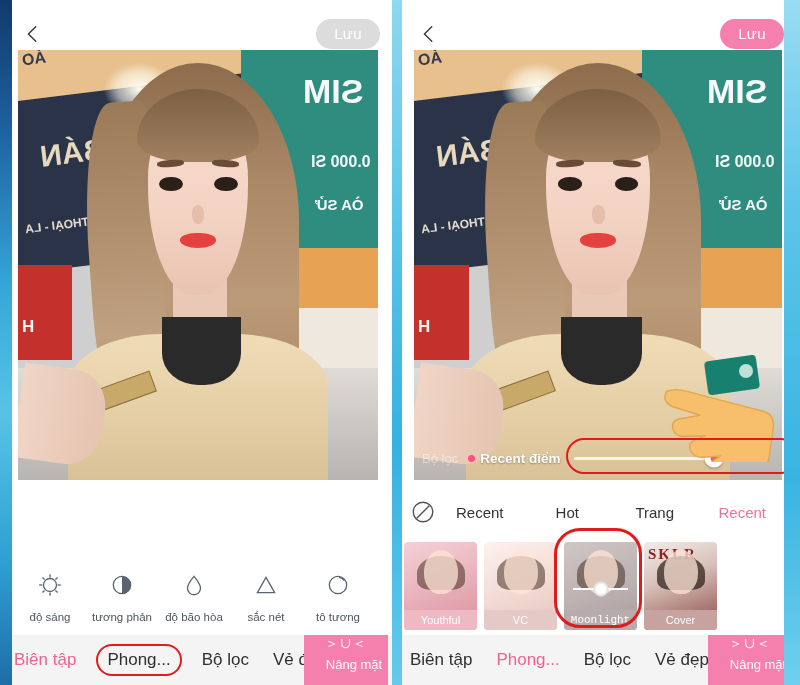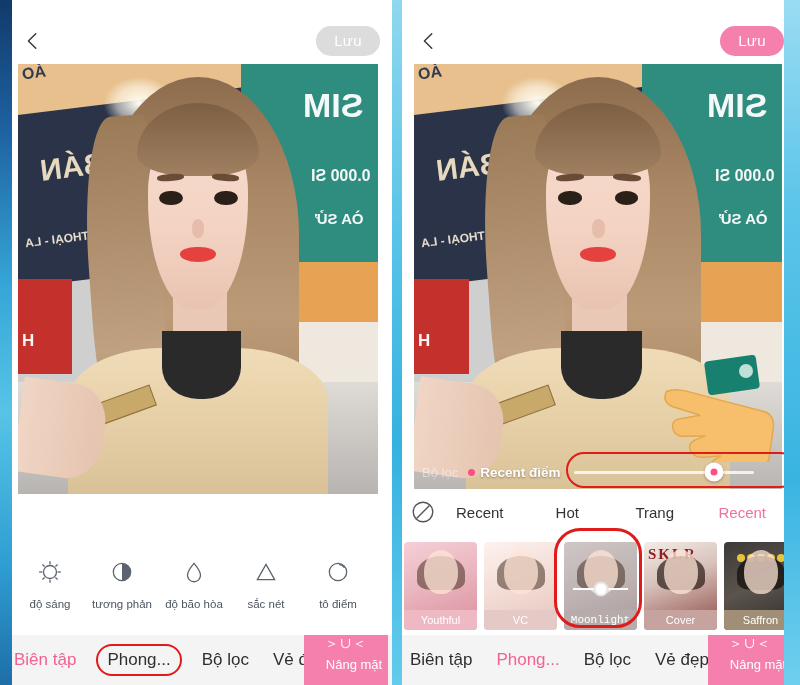--- a/index.html
+++ b/index.html
@@ -28,21 +28,21 @@
     background:linear-gradient(180deg,#9adcf2 0%, #5cc5e9 30%, #39b4e1 70%, #70cfee 100%);
     z-index:40;
   }
 
   .panel { position:relative; height:685px; background:#fff; overflow:hidden; }
   .panel-left  { width:396px; }
   .panel-right { width:404px; }
 
   
   .topbar {
-    height:64px; display:flex; align-items:center;
+    height:50px; display:flex; align-items:center;
     justify-content:space-between; padding:17px 16px 0 22px;
     background:#fff;
   }
   .back-icon { width:22px; height:22px; color:#3a3a3a; display:block; }
   .save-btn {
     min-width:64px; height:30px; border-radius:16px;
     display:flex; align-items:center; justify-content:center;
     font-size:15px; color:#fff; letter-spacing:.3px;
     padding:0 16px;
   }
@@ -192,21 +192,21 @@
   }
   .arm {
     position:absolute; left:0; bottom:4%; width:24%; height:22%;
     background:linear-gradient(90deg,#f0d5c5,#e5c4b0);
     border-radius:0 40% 40% 0; transform:rotate(8deg);
   }
 
   
   .adjust-strip {
     position:absolute; left:0; right:0; bottom:50px; height:76px;
-    background:#fff; display:flex; align-items:flex-start;
+    background:#fff; display:flex; align-items:center;
     padding-left:14px; overflow:hidden;
   }
   .adj-item {
     width:72px; flex:0 0 auto; text-align:center;
     display:flex; flex-direction:column; align-items:center; gap:9px;
   }
   .adj-item svg { width:26px; height:26px; color:#5c6470; }
   .adj-label { font-size:11.5px; color:#4d5560; white-space:nowrap; }
 
   
@@ -442,21 +442,21 @@
         </span>
         <span class="adj-label">sắc nét</span>
       </div>
       <div class="adj-item">
         <span>
           <svg viewBox="0 0 24 24" fill="none" stroke="currentColor" stroke-width="1.2">
               <circle cx="12" cy="12" r="8"></circle>
               <path d="M18 8 a7 7 0 0 0 -5 -3"></path>
             </svg>
         </span>
-        <span class="adj-label">tô điểm</span>
+        <span class="adj-label">tô tương</span>
       </div>
       <div class="adj-item">
         
         
       </div>
     </div>
 
     <div class="bottom-nav">
       <span class="nav-item active">Biên tập</span>
       <span class="nav-item circled">Phong...</span>
@@ -578,33 +578,20 @@
         <div class="thumb-slider"></div>
         <div class="cap">Moonlight</div>
       </div>
       <div class="thumb t4">
         <div class="bg"></div>
           <div class="thumb-mag">SKLR</div>
         <div class="thumb-hair" style="background:rgba(40,25,20,.7)"></div>
           <div class="thumb-face"></div>
         <div class="cap">Cover</div>
       </div>
-      <div class="thumb t5">
-        <div class="bg"></div>
-        <div class="thumb-flowers">
-            <span></span>
-            <span></span>
-            <span></span>
-            <span></span>
-            <span></span>
-          </div>
-        <div class="thumb-hair" style="background:rgba(25,20,18,.8)"></div>
-          <div class="thumb-face"></div>
-        <div class="cap">Saffron</div>
-      </div>
     </div>
     <div class="anno-circle" style="left:158px; top:528px; width:88px; height:100px; border-radius:26px;"></div>
 
     <div class="bottom-nav">
       <span class="nav-item">Biên tập</span>
       <span class="nav-item active">Phong...</span>
       <span class="nav-item">Bộ lọc</span>
       <span class="nav-item">Vẻ đẹp</span>
       <span class="nav-item">Tra</span>
       <div class="fab">

